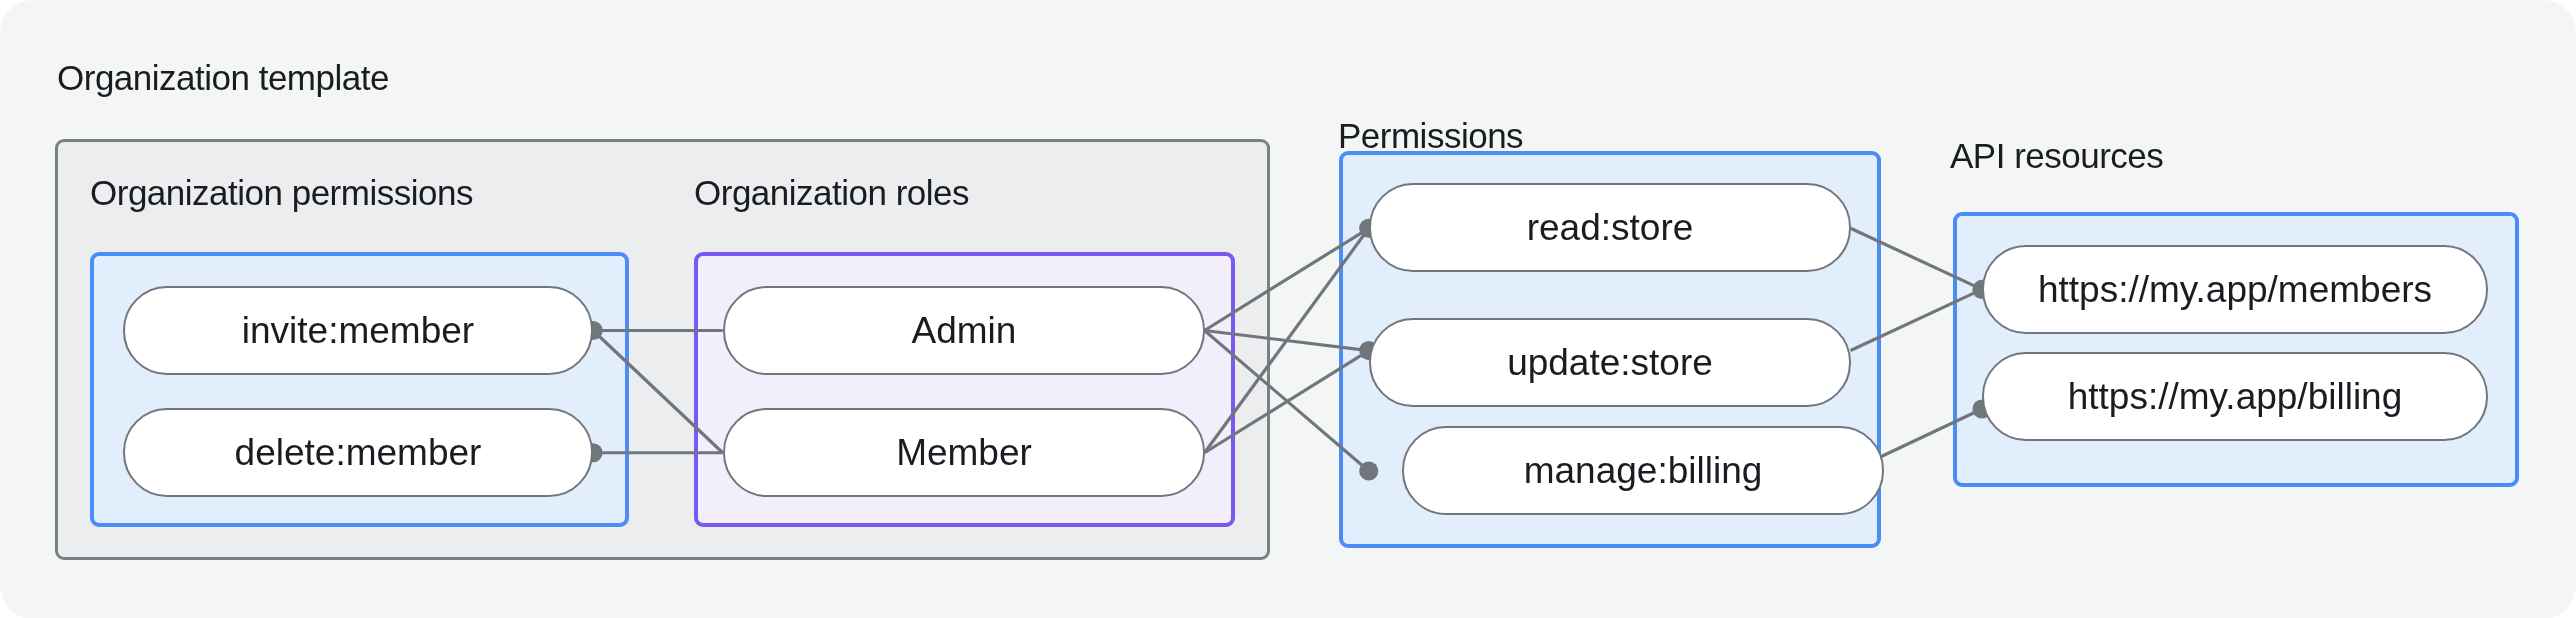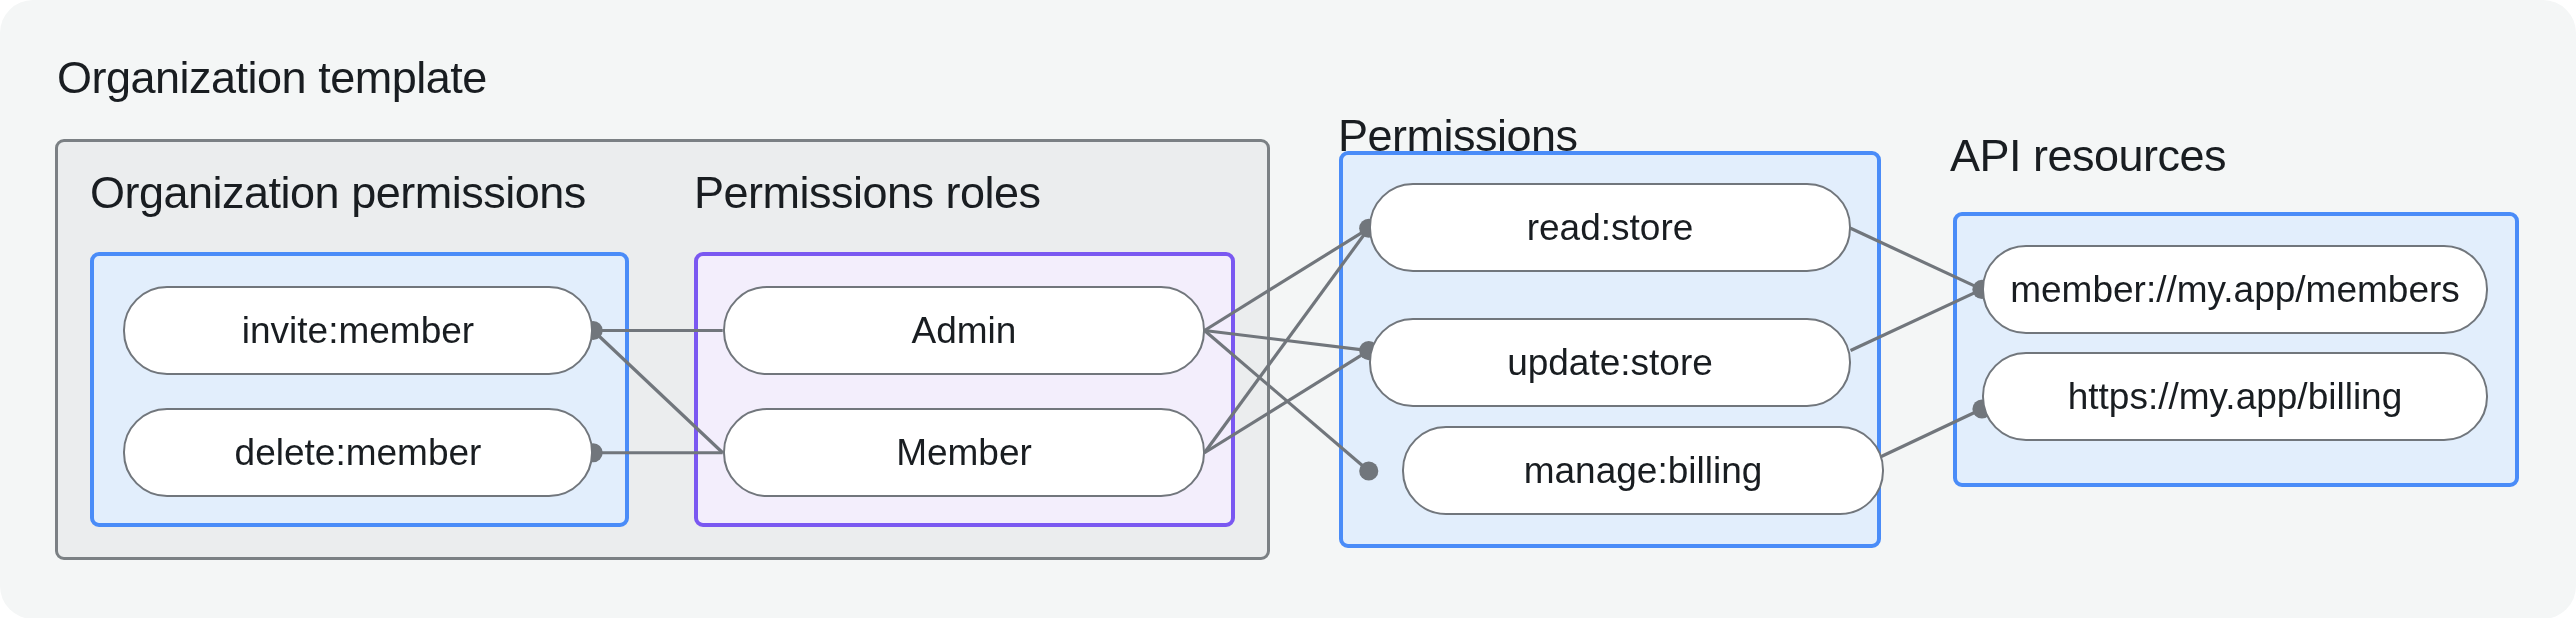--- a/index.html
+++ b/index.html
@@ -11,21 +11,21 @@
   #canvas {
     position: relative;
     width: 2576px;
     height: 619px;
     background: var(--bg, #f4f6f6);
     border-radius: 33px;
     overflow: hidden;
   }
   .heading {
     position: absolute;
-    font-size: 45px;
+    font-size: 35px;
     line-height: 42px;
     letter-spacing: -0.5px;
     color: var(--text, #191d21);
     white-space: nowrap;
   }
   .group-box {
     position: absolute;
     box-sizing: border-box;
     border-radius: 9px;
   }
@@ -67,21 +67,21 @@
 <body>
 
 <div id="canvas">
 
   <div class="heading" style="left:57px; top:57px;">Organization template</div>
 
   <div class="group-box gray-box" style="left:55px; top:139px; width:1215px; height:421px;"></div>
 
   <div class="heading" style="left:90px; top:172px;text-align:center;">Organization permissions</div>
 
-  <div class="heading" style="left:694px; top:172px;">Permissions roles</div>
+  <div class="heading" style="left:694px; top:172px;">Organization roles</div>
 
   <div class="group-box blue-box" style="left:90px; top:252px; width:539px; height:275px;"></div>
 
   <div class="group-box purple-box" style="left:694px; top:252px; width:541px; height:275px;"></div>
 
   <div class="heading" style="left:1338px; top:75px;margin-top:40px;">Permissions</div>
 
   <div class="group-box blue-box" style="left:1339px; top:151px; width:542px; height:397px;"></div>
 
   <div class="heading" style="left:1950px; top:135px;">API resources</div>
@@ -91,21 +91,21 @@
   <div class="pill" style="left:123px; top:286px; width:470px;">invite:member</div>
   <div class="pill" style="left:123px; top:408px; width:470px;text-align:right;">delete:member</div>
 
   <div class="pill" style="left:723px; top:286px; width:482px;">Admin</div>
   <div class="pill" style="left:1369px; top:183px; width:482px;">read:store</div>
 
   <div class="pill" style="left:723px; top:408px; width:482px;">Member</div>
   <div class="pill" style="left:1369px; top:318px; width:482px;">update:store</div>
   <div class="pill" style="left:1402px; top:426px; width:482px;">manage:billing</div>
 
-  <div class="pill" style="left:1982px; top:245px; width:506px;">member://my.app/members</div>
+  <div class="pill" style="left:1982px; top:245px; width:506px;">https://my.app/members</div>
   <div class="pill" style="left:1982px; top:352px; width:506px;">https://my.app/billing</div>
 
   <svg id="edges-svg" width="2576" height="619" viewBox="0 0 2823 678">
       <line x1="650" y1="362" x2="792" y2="362" stroke="#71767c" stroke-width="3.5"></line>
       <line x1="650" y1="362" x2="792" y2="496" stroke="#71767c" stroke-width="3.5"></line>
       <line x1="650" y1="496" x2="792" y2="496" stroke="#71767c" stroke-width="3.5"></line>
       <line x1="1320" y1="362" x2="1500" y2="250" stroke="#71767c" stroke-width="3.5"></line>
       <line x1="1320" y1="362" x2="1500" y2="384" stroke="#71767c" stroke-width="3.5"></line>
       <line x1="1320" y1="362" x2="1500" y2="516" stroke="#71767c" stroke-width="3.5"></line>
       <line x1="1320" y1="496" x2="1500" y2="250" stroke="#71767c" stroke-width="3.5"></line>

